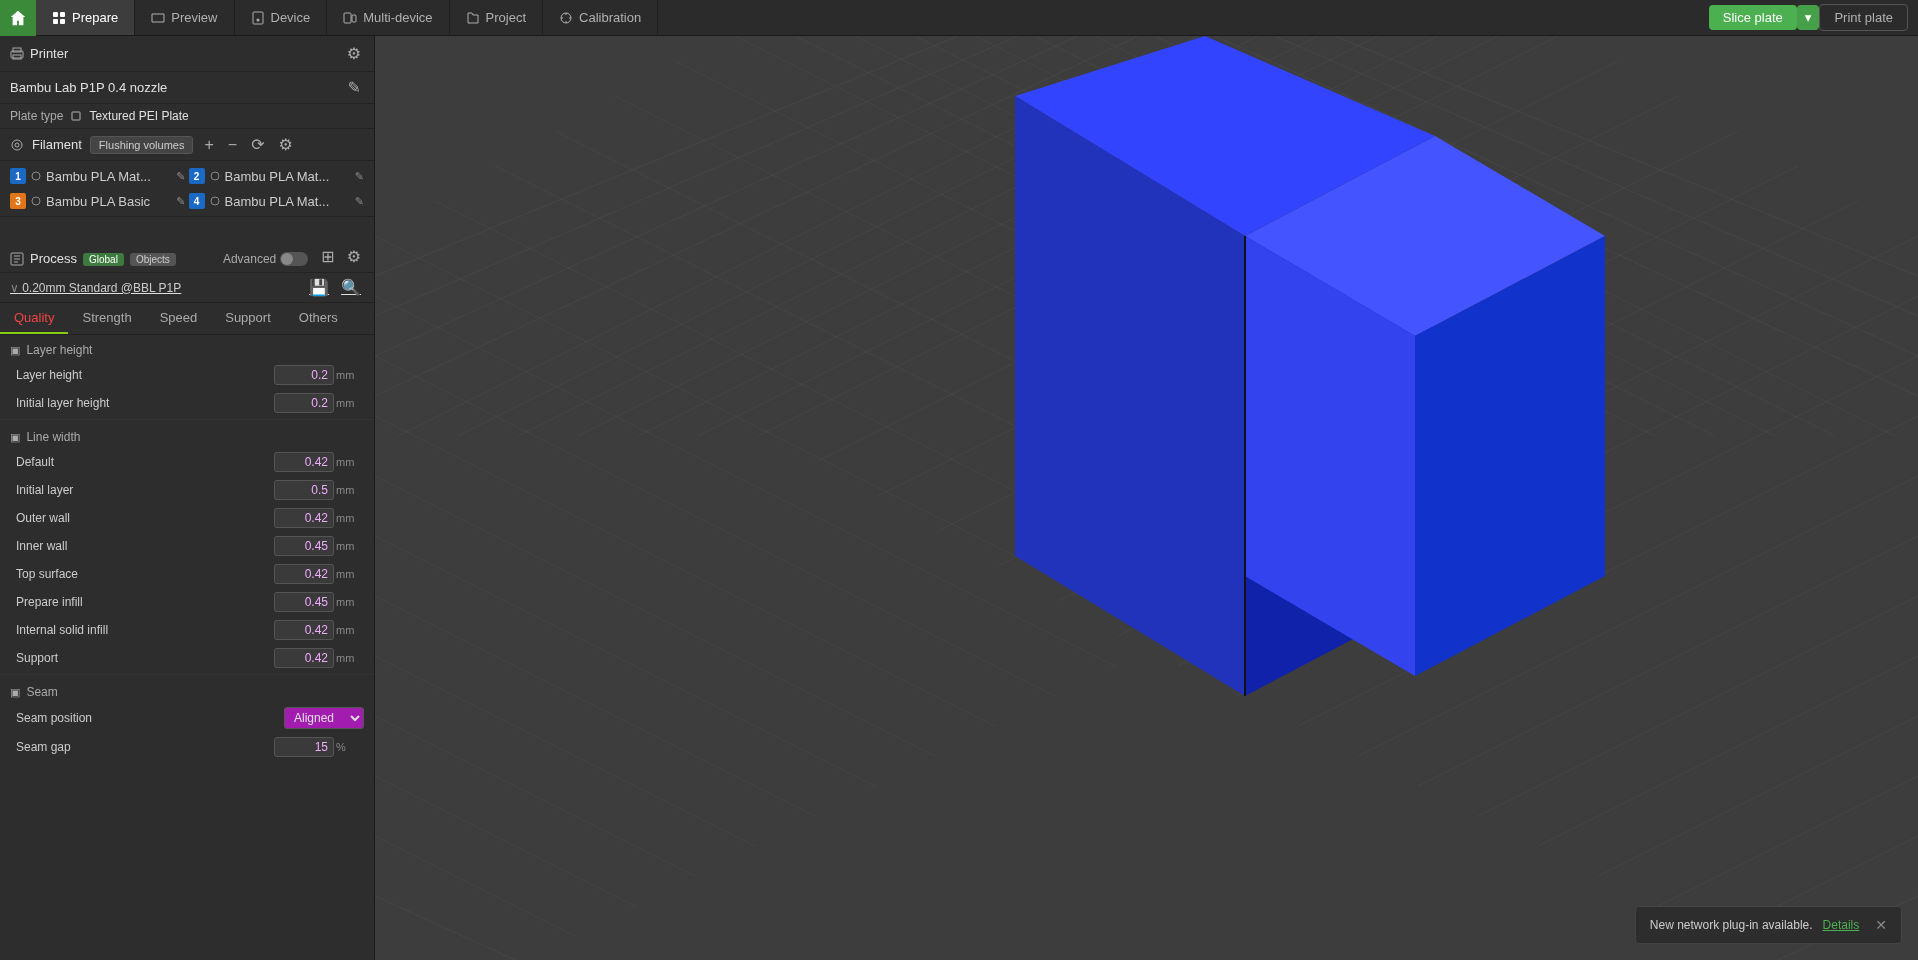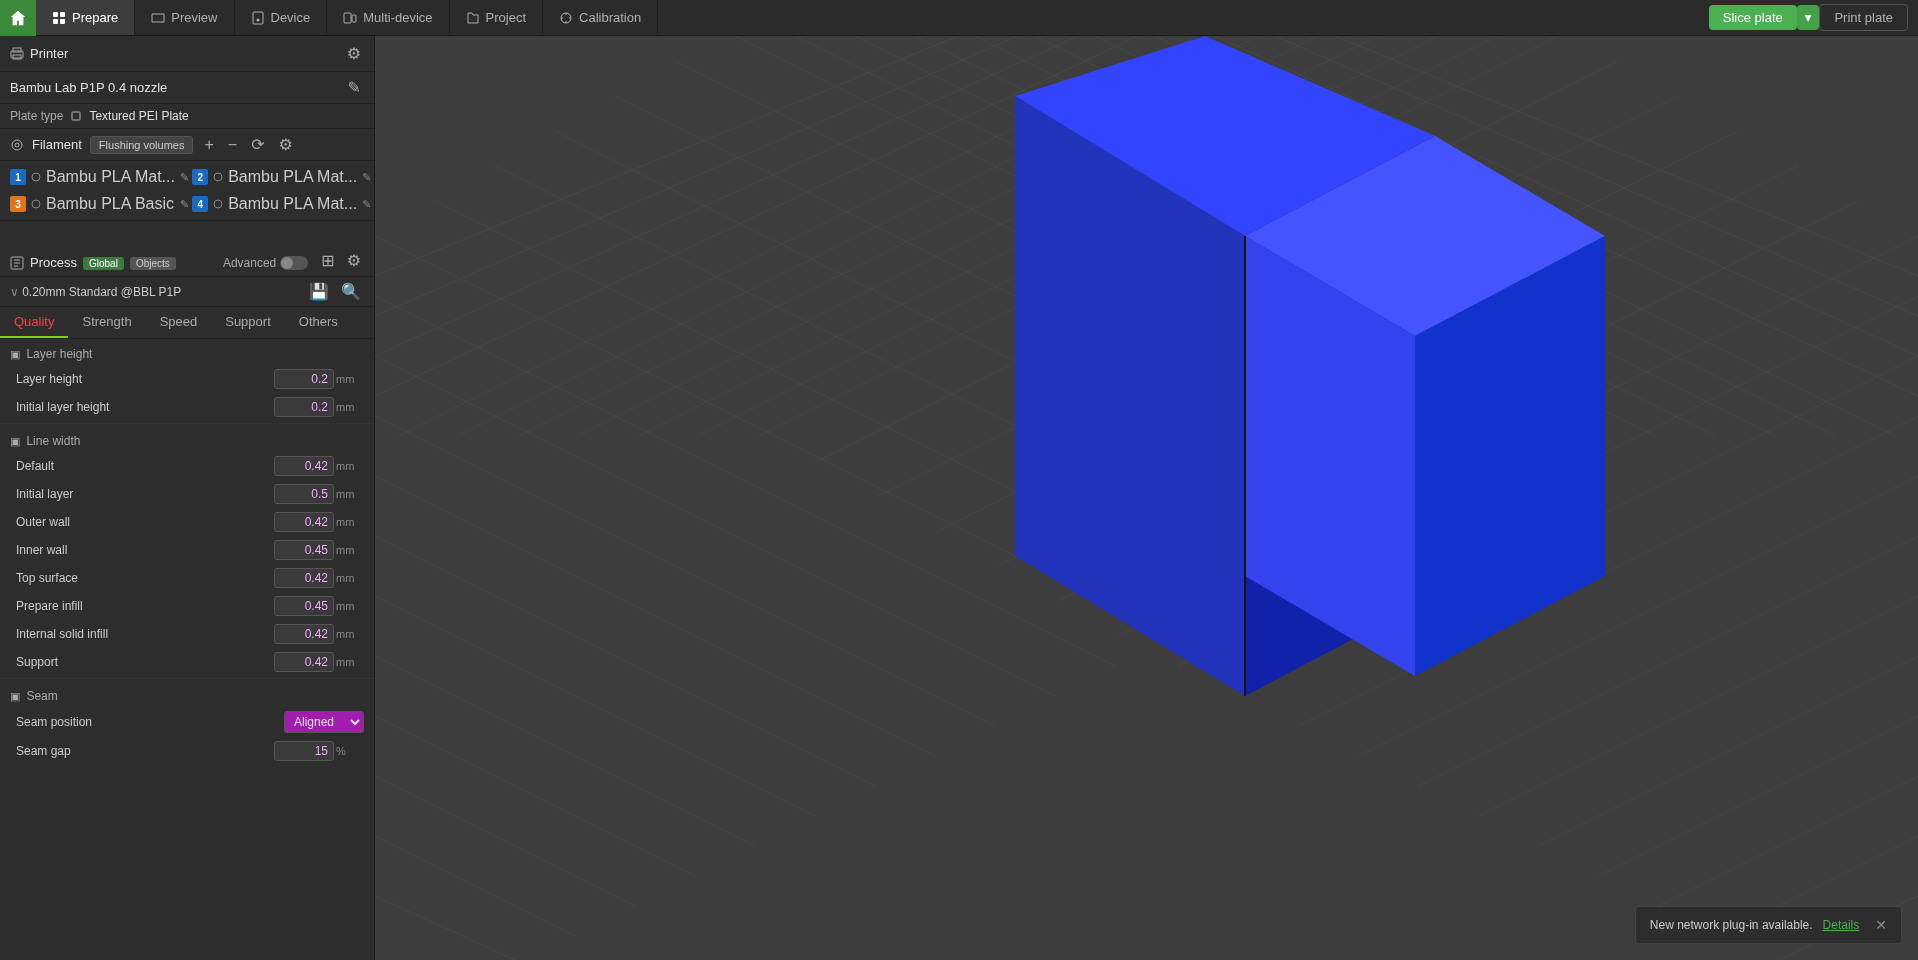--- a/index.html
+++ b/index.html
@@ -34,33 +34,33 @@
 
     
     .filament-header { display: flex; align-items: center; padding: 6px 10px; border-bottom: 1px solid #222; gap: 8px; }
     .filament-title { display: flex; align-items: center; gap: 6px; font-size: 13px; }
     .flushing-btn { background: #444; border: 1px solid #555; color: #ccc; padding: 2px 8px; border-radius: 3px; cursor: pointer; font-size: 11px; }
     .icon-btn { background: none; border: none; color: #aaa; cursor: pointer; font-size: 16px; padding: 0 3px; }
 
     .filament-grid { display: grid; grid-template-columns: 1fr 1fr; padding: 4px 10px; gap: 3px; border-bottom: 1px solid #222; }
     .filament-item { display: flex; align-items: center; gap: 5px; padding: 3px 0; }
     .filament-badge { width: 16px; height: 16px; border-radius: 2px; display: flex; align-items: center; justify-content: center; font-size: 10px; font-weight: bold; color: white; flex-shrink: 0; }
-    .filament-name { font-size: 16px; color: #ccc; flex: 1; white-space: nowrap; overflow: hidden; text-overflow: ellipsis; }
+    .filament-name { font-size: 13px; color: #ccc; flex: 1; white-space: nowrap; overflow: hidden; text-overflow: ellipsis; }
     .filament-edit { color: #888; cursor: pointer; font-size: 11px; }
 
     
     .process-header { display: flex; align-items: flex-end; padding: 6px 10px; border-bottom: 1px solid #222; gap: 6px; margin-top: 24px; }
     .process-title { font-size: 13px; }
     .badge-global { background: #3d7a3d; color: white; font-size: 10px; padding: 1px 6px; border-radius: 3px; }
     .badge-objects { background: #555; color: #ccc; font-size: 10px; padding: 1px 6px; border-radius: 3px; }
     .advanced-row { display: flex; align-items: center; gap: 4px; font-size: 12px; color: #aaa; margin-left: auto; }
     .toggle { width: 28px; height: 14px; background: #555; border-radius: 7px; position: relative; cursor: pointer; }
     .toggle-knob { width: 12px; height: 12px; background: #888; border-radius: 50%; position: absolute; top: 1px; left: 1px; }
 
-    .profile-row { display: flex; align-items: center; justify-content: space-between; padding: 5px 10px; border-bottom: 1px solid #222; }
+    .profile-row { display: flex; align-items: center; justify-content: space-between; padding: 5px 10px; border-bottom: 1px solid #222; text-decoration: underline; }
     .profile-name { font-size: 12px; color: #ccc; }
     .profile-actions { display: flex; gap: 6px; align-items: center; }
 
     
     .quality-tabs { display: flex; border-bottom: 1px solid #222; background: #2d2d2d; }
     .quality-tab { padding: 7px 14px; font-size: 13px; color: #aaa; cursor: pointer; border-bottom: 2px solid transparent; }
     .quality-tab.active { color: #ef4444; border-bottom: 2px solid #84cc16; }
 
     
     .settings-content { flex: 1; overflow-y: auto; padding-bottom: 20px; }

